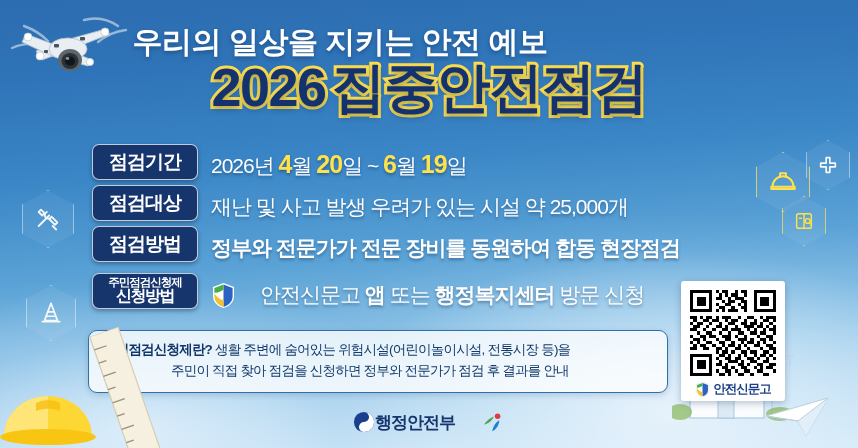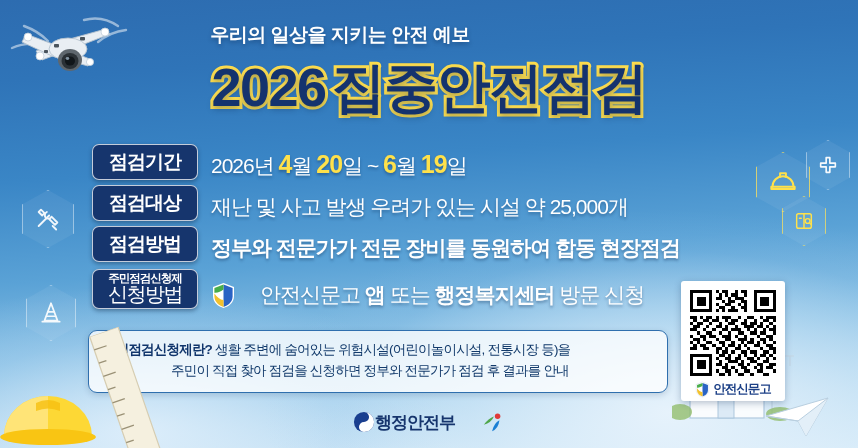--- a/index.html
+++ b/index.html
@@ -20,21 +20,21 @@
     position:absolute;
     display:flex; align-items:center; justify-content:center;
     border:1.6px solid rgba(255,255,255,0.42);
     background:rgba(255,255,255,0.06);
     clip-path:polygon(50% 0%,100% 25%,100% 75%,50% 100%,0% 75%,0% 25%);
   }
   .hex svg { display:block; }
   
   #tagline {
     position:absolute; top:22px; left:0; width:680px; text-align:center;
-    font-size:19px; font-weight:bold; color:#ffffff; letter-spacing:-0.5px;
+    font-size:30px; font-weight:bold; color:#ffffff; letter-spacing:-0.5px;
     text-shadow:0 2px 4px rgba(10,40,80,0.45);
   }
   
   #main-title {
     position:absolute; top:60px; left:0; width:858px; text-align:center;
     font-size:54px; font-weight:bold; letter-spacing:-1.5px; line-height:1;
     color:#14336e;
     -webkit-text-stroke:6px #ffdf4f;
     paint-order:stroke fill;
     text-shadow:0 3px 6px rgba(10,35,70,0.35);
@@ -49,21 +49,21 @@
   .pill {
     background:#16356d; color:#ffffff; border-radius:7px;
     border:1.5px solid rgba(255,255,255,0.75);
     font-weight:bold; font-size:19px; letter-spacing:-1px;
     padding:4px 11px; text-align:center; flex:none;
     box-shadow:0 2px 4px rgba(8,30,60,0.4);
     min-width:106px;
   }
   .pill-two { padding:2px 9px 3px; line-height:1.05; min-width:106px; }
   .pill-two .sub { display:block; font-size:11.5px; font-weight:bold; letter-spacing:-1px; }
-  .pill-two .main { display:block; font-size:20px; font-weight:normal; letter-spacing:-1.5px; }
+  .pill-two .main { display:block; font-size:16px; font-weight:bold; letter-spacing:-1.5px; }
   .row-text {
     margin-left:13px; color:#ffffff; font-size:21px; font-weight:bold;
     letter-spacing:-1px; white-space:nowrap;
     text-shadow:0 2px 3px rgba(10,40,80,0.4);
   }
   .row-text .hl { color:#ffe14a; font-size:25px; }
   .row-text .lt { font-weight:normal; }
   .row-text .bold { font-weight:bold; }
   #row-apply .row-text { display:flex; align-items:center; gap:24px; }
   .shield-ico { flex:none; }

